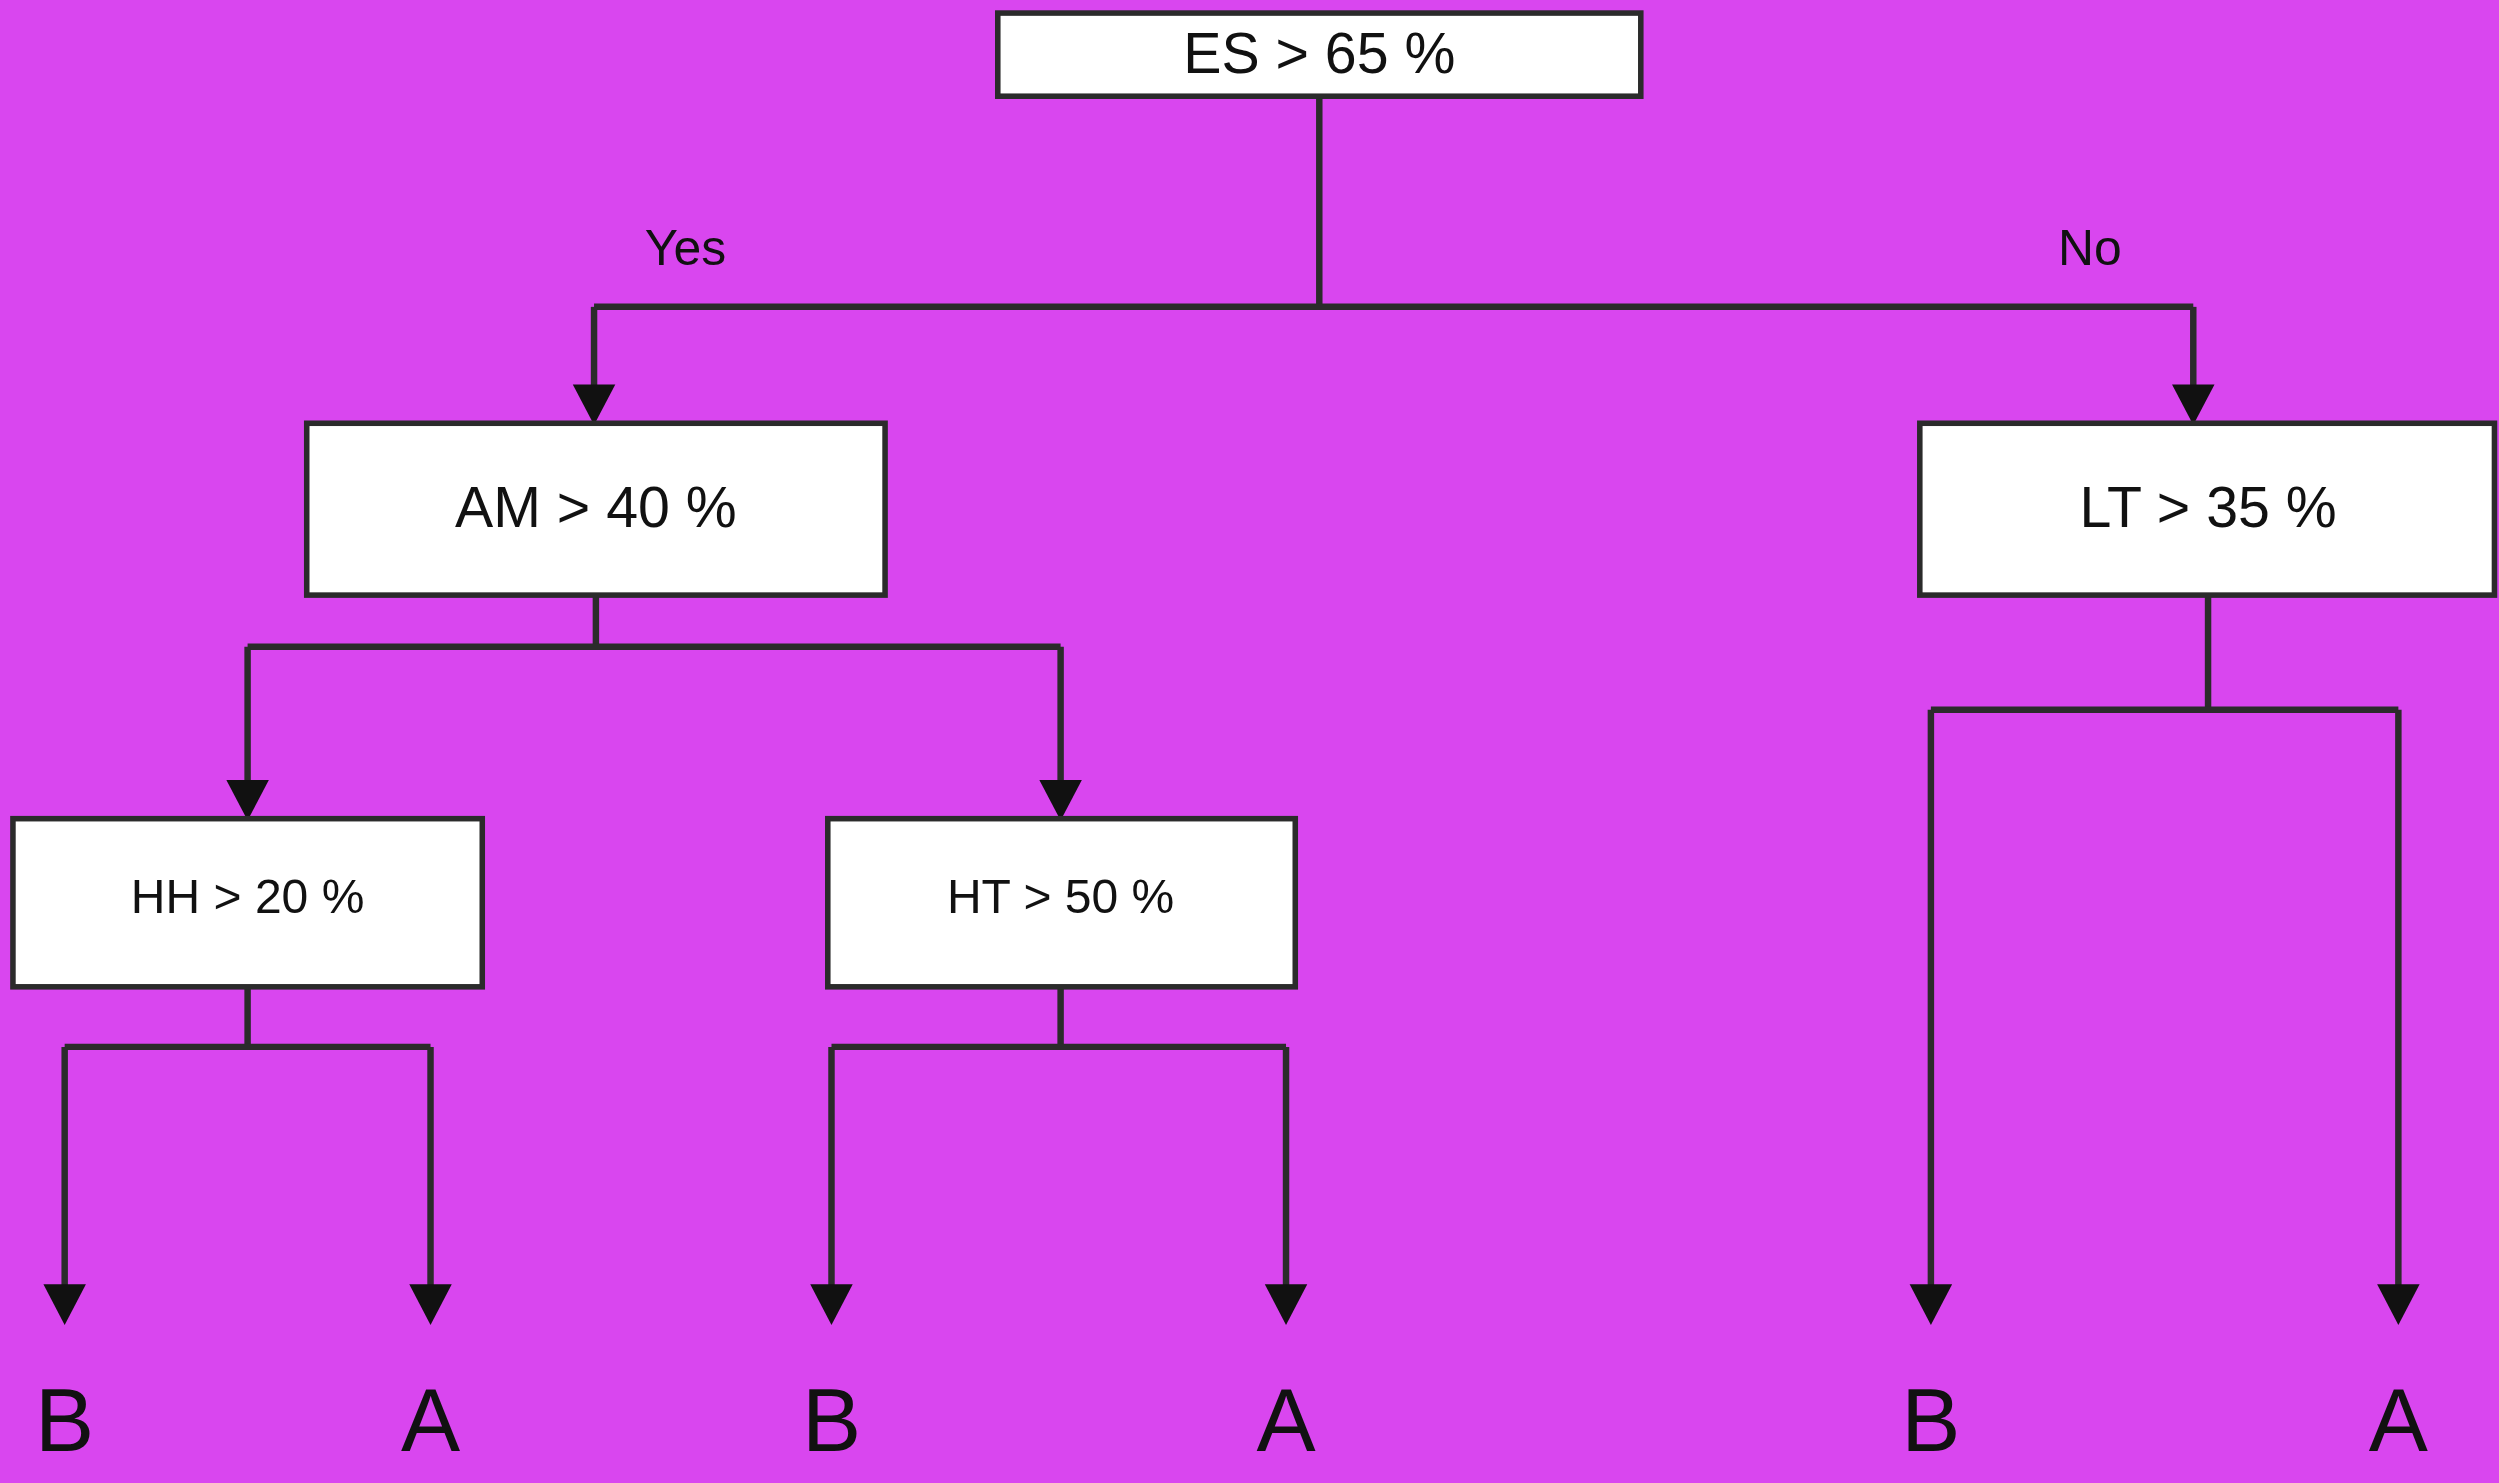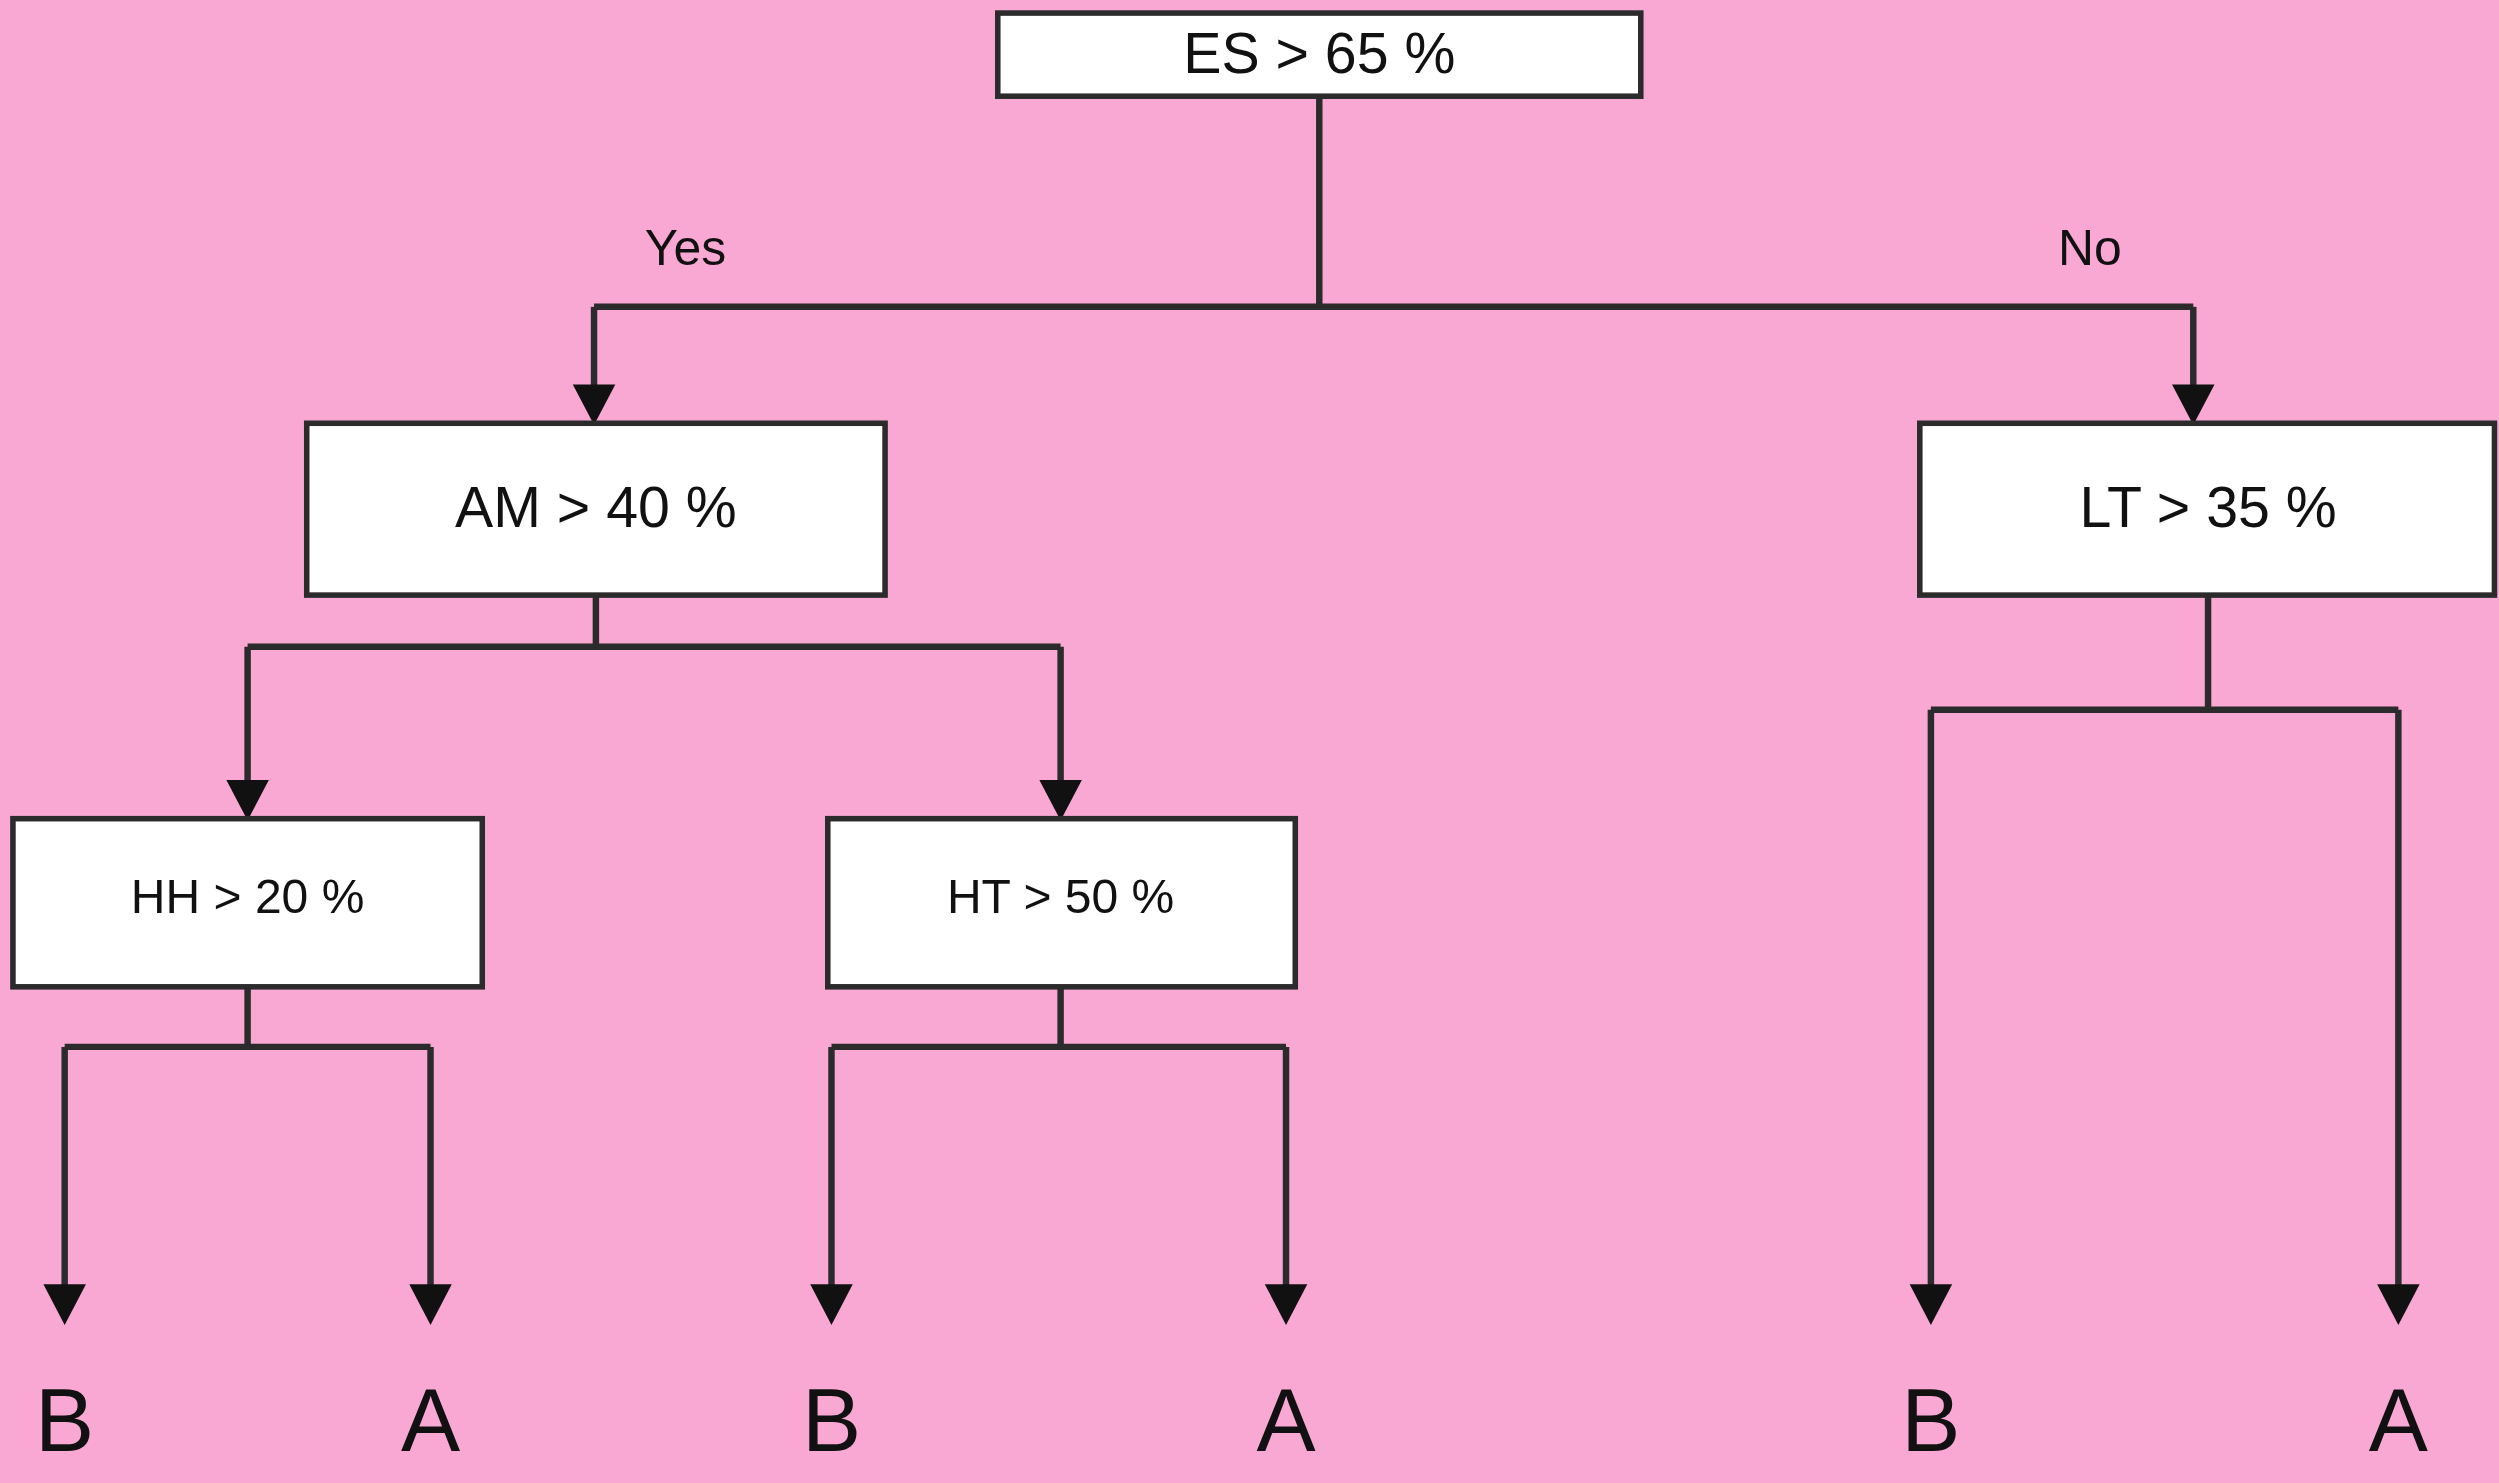--- a/index.html
+++ b/index.html
@@ -4,21 +4,21 @@
 <style>
   html, body {
     margin: 0;
     padding: 0;
     background: #ffffff;
   }
   #canvas {
     position: relative;
     width: 2500px;
     height: 1484px;
-    background: #f9a8d4;
+    background: #d946ef;
     font-family: "Liberation Sans", sans-serif;
     overflow: hidden;
   }
   svg#tree-svg {
     position: absolute;
     left: 0;
     top: 0;
     width: 2500px;
     height: 1484px;
   }

